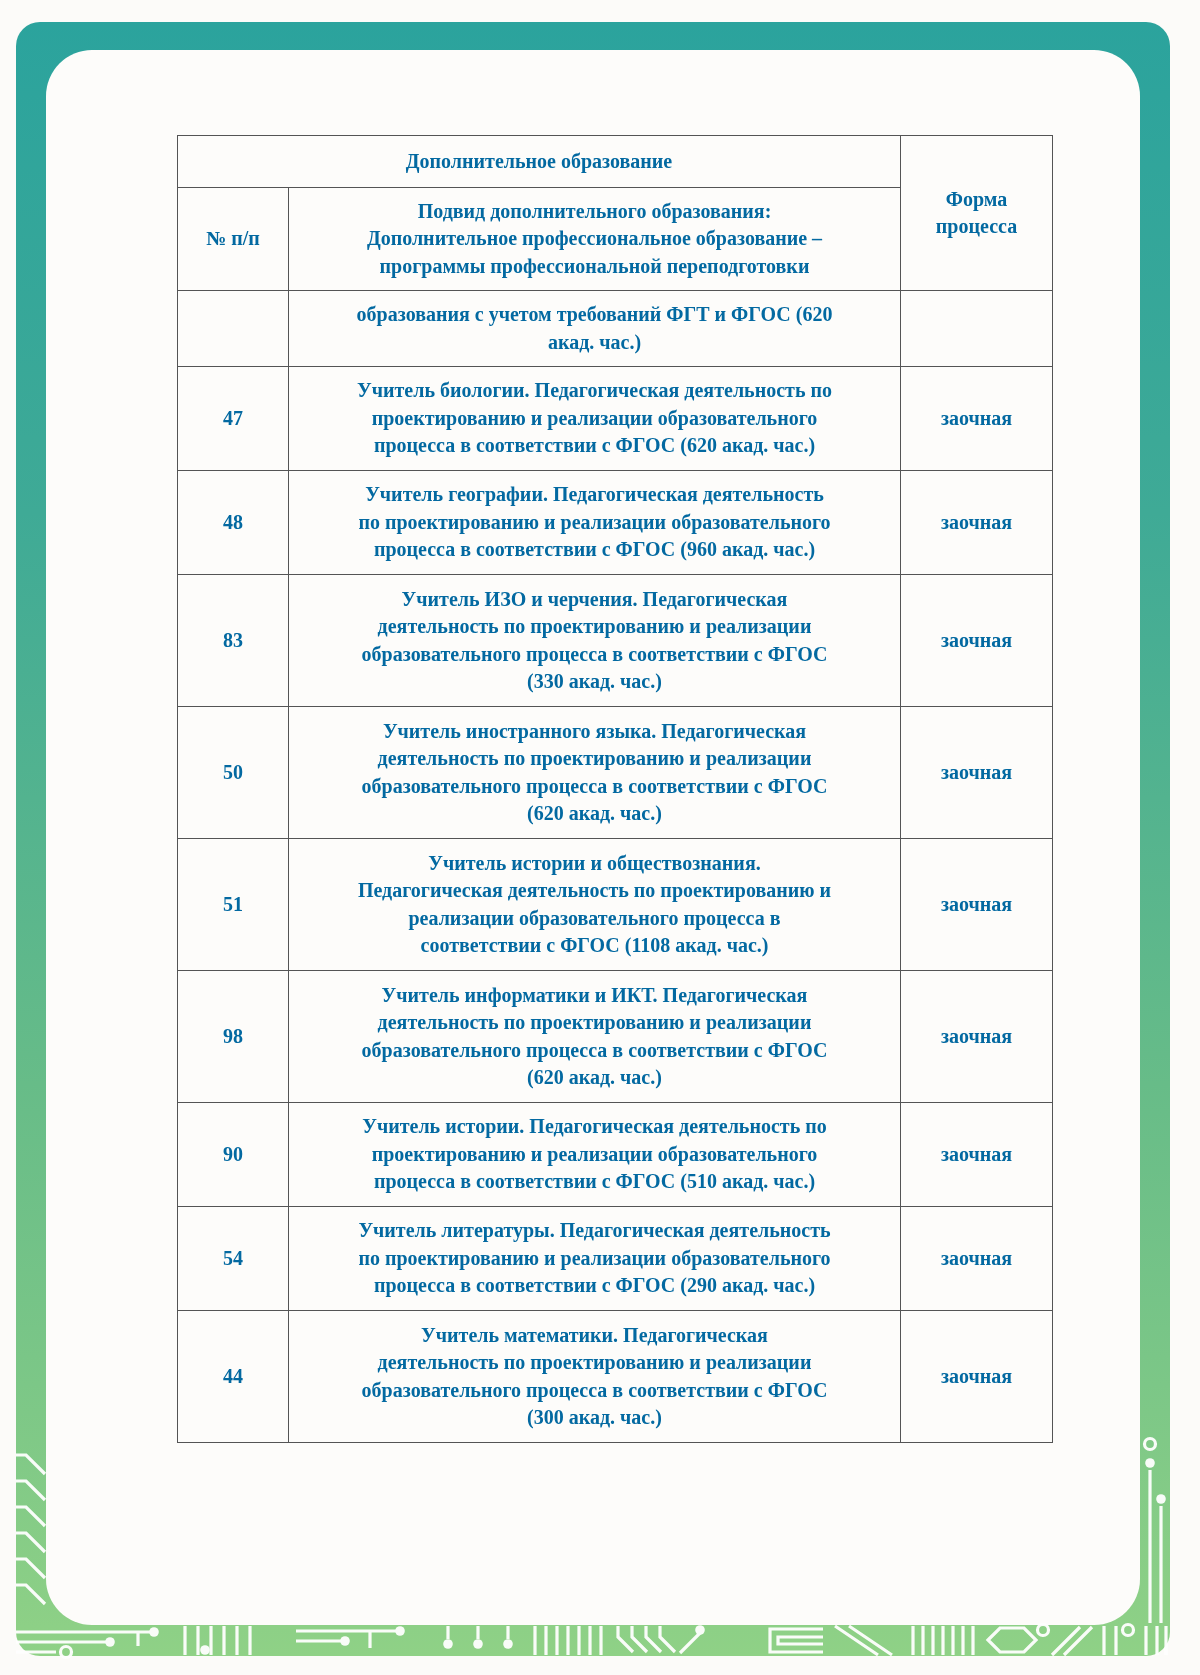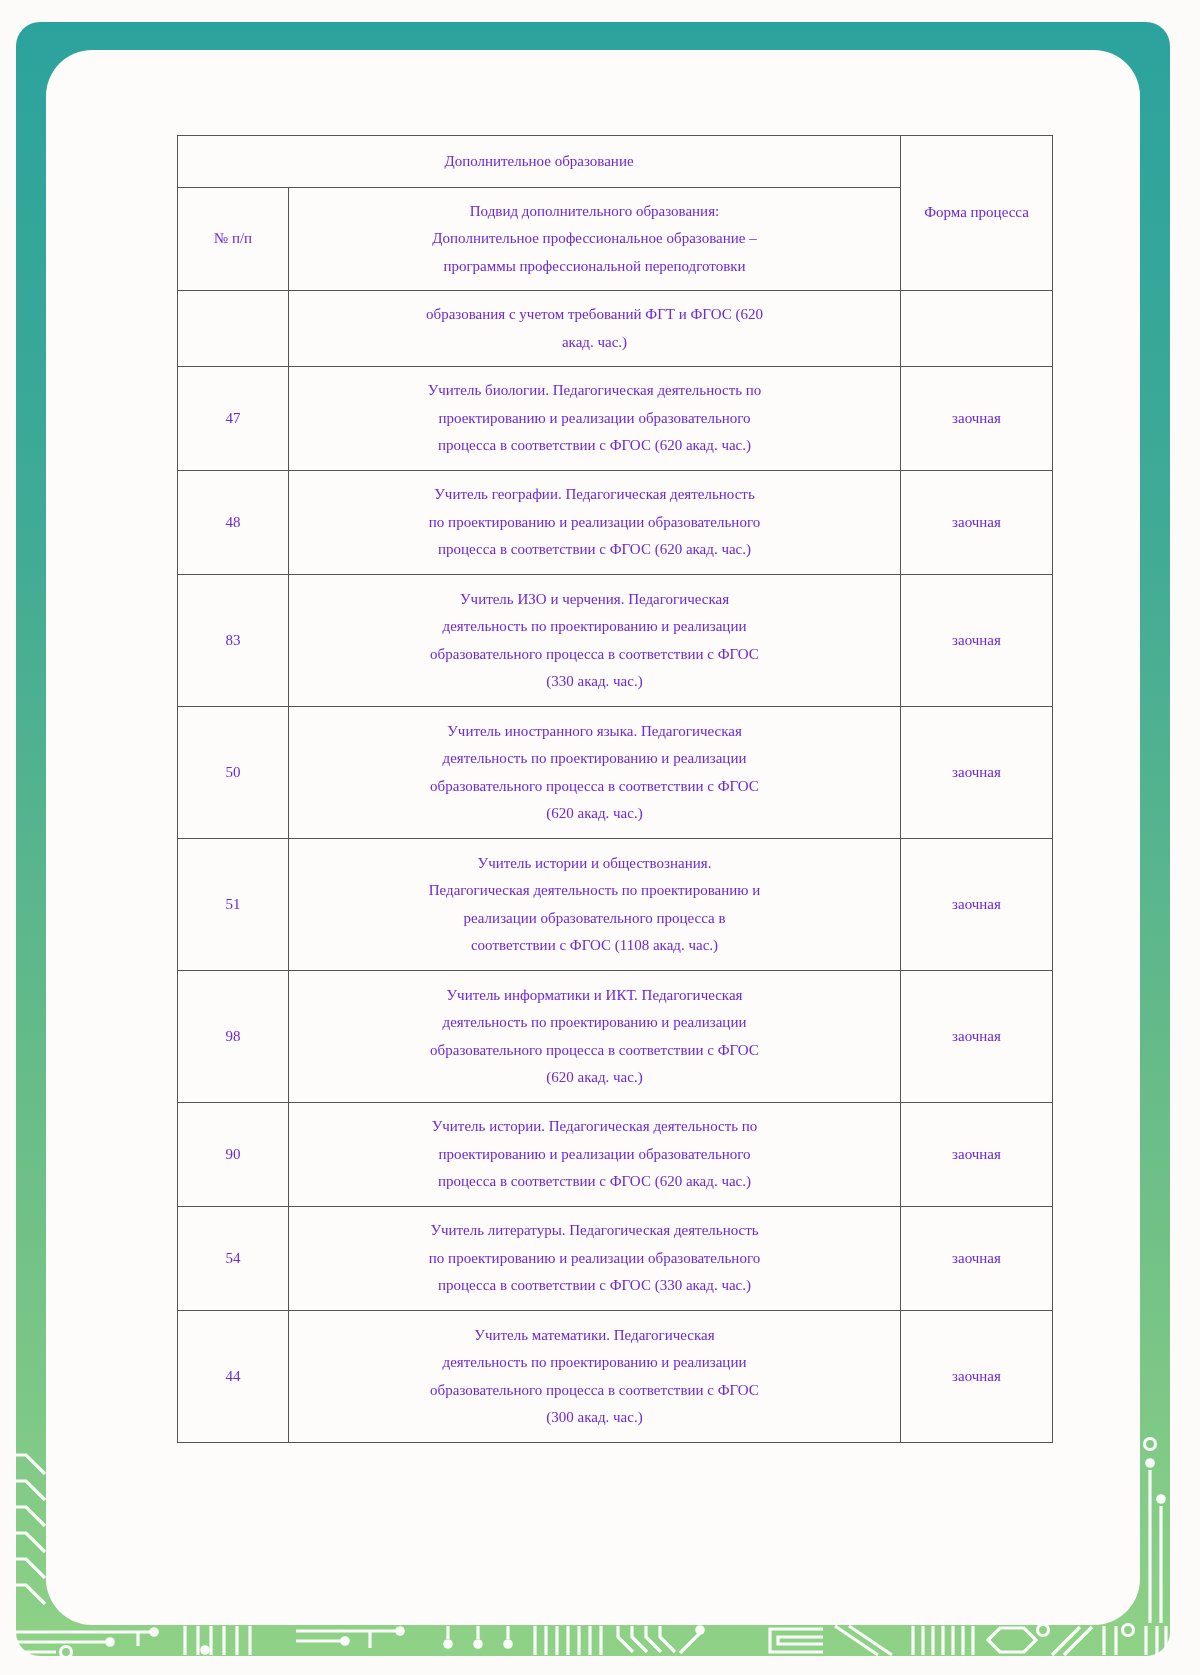--- a/index.html
+++ b/index.html
@@ -12,21 +12,21 @@
          background:linear-gradient(180deg,var(--accent-top,#2ba39d) 0%,#3faa96 30%,#67bc88 65%,var(--accent-bottom,#8fd186) 100%);}
   .frame-inner{position:absolute;left:30px;top:28px;right:30px;bottom:31px;
                background:#fdfcfa;border-radius:46px;}
 
   .circuit{position:absolute;left:0;top:0;pointer-events:none;}
   .circuit *{vector-effect:non-scaling-stroke;}
 
   
   table.doc{position:absolute;left:177px;top:135px;border-collapse:collapse;table-layout:fixed;}
   table.doc td{border:1.4px solid #545454;
-               font-weight:normal;font-size:15px;line-height:27.5px;color:#6d28d9;
+               font-weight:bold;font-size:20px;line-height:27.5px;color:#0369a1;
                text-align:center;vertical-align:middle;padding:2px 9px;
                font-family:"Liberation Serif",serif;}
   tr.r1{height:52px;}
   tr.r2{height:103px;}
   tr.rcont{height:76px;}
   td.prog{white-space:pre-line;}
   td.formcol{width:133px;}
 </style>
 </head>
 <body>
@@ -129,21 +129,21 @@
     <td class="prog">Учитель биологии. Педагогическая деятельность по
 проектированию и реализации образовательного
 процесса в соответствии с ФГОС (620 акад. час.)</td>
     <td class="formcol">заочная</td>
   </tr>
 
   <tr style="height: 104px;">
     <td>48</td>
     <td class="prog">Учитель географии. Педагогическая деятельность
 по проектированию и реализации образовательного
-процесса в соответствии с ФГОС (620 акад. час.)</td>
+процесса в соответствии с ФГОС (960 акад. час.)</td>
     <td class="formcol">заочная</td>
   </tr>
 
   <tr style="height: 132px;">
     <td>83</td>
     <td class="prog">Учитель ИЗО и черчения. Педагогическая
 деятельность по проектированию и реализации
 образовательного процесса в соответствии с ФГОС
 (330 акад. час.)</td>
     <td class="formcol">заочная</td>
@@ -173,29 +173,29 @@
 деятельность по проектированию и реализации
 образовательного процесса в соответствии с ФГОС
 (620 акад. час.)</td>
     <td class="formcol">заочная</td>
   </tr>
 
   <tr style="height: 104px;">
     <td>90</td>
     <td class="prog">Учитель истории. Педагогическая деятельность по
 проектированию и реализации образовательного
-процесса в соответствии с ФГОС (620 акад. час.)</td>
+процесса в соответствии с ФГОС (510 акад. час.)</td>
     <td class="formcol">заочная</td>
   </tr>
 
   <tr style="height: 104px;">
     <td>54</td>
     <td class="prog">Учитель литературы. Педагогическая деятельность
 по проектированию и реализации образовательного
-процесса в соответствии с ФГОС (330 акад. час.)</td>
+процесса в соответствии с ФГОС (290 акад. час.)</td>
     <td class="formcol">заочная</td>
   </tr>
 
   <tr style="height: 132px;">
     <td>44</td>
     <td class="prog">Учитель математики. Педагогическая
 деятельность по проектированию и реализации
 образовательного процесса в соответствии с ФГОС
 (300 акад. час.)</td>
     <td class="formcol">заочная</td>

